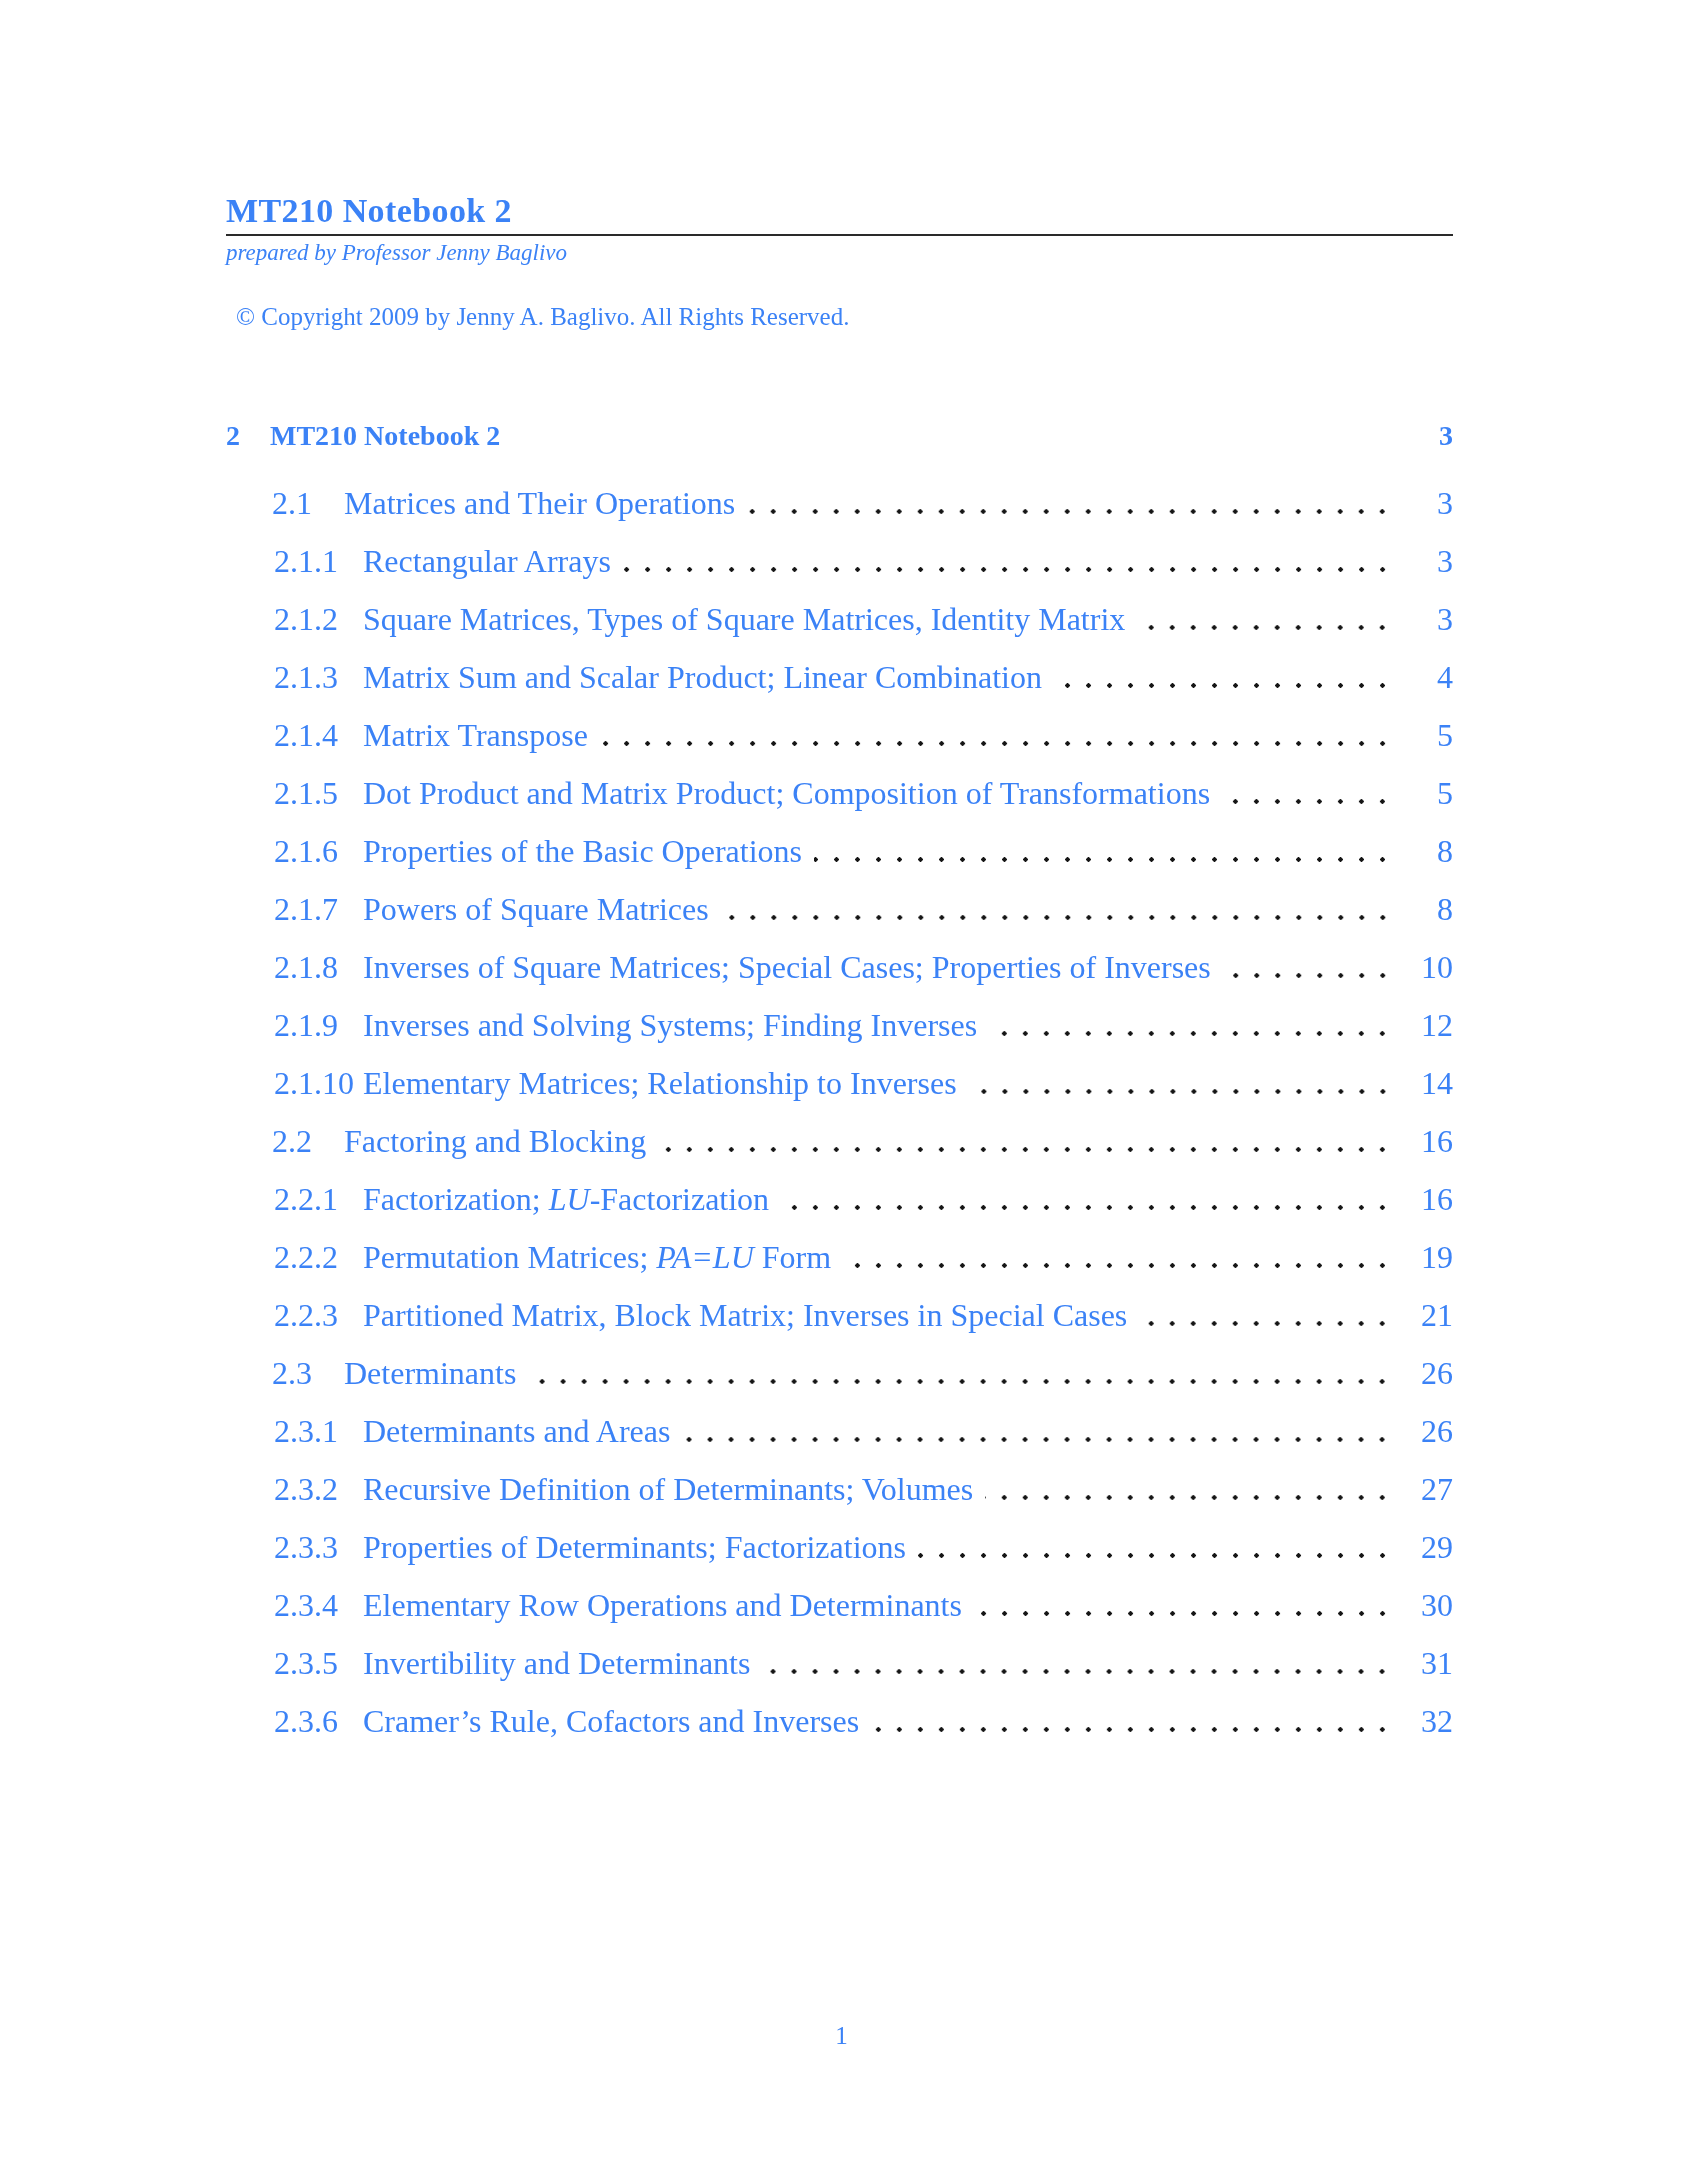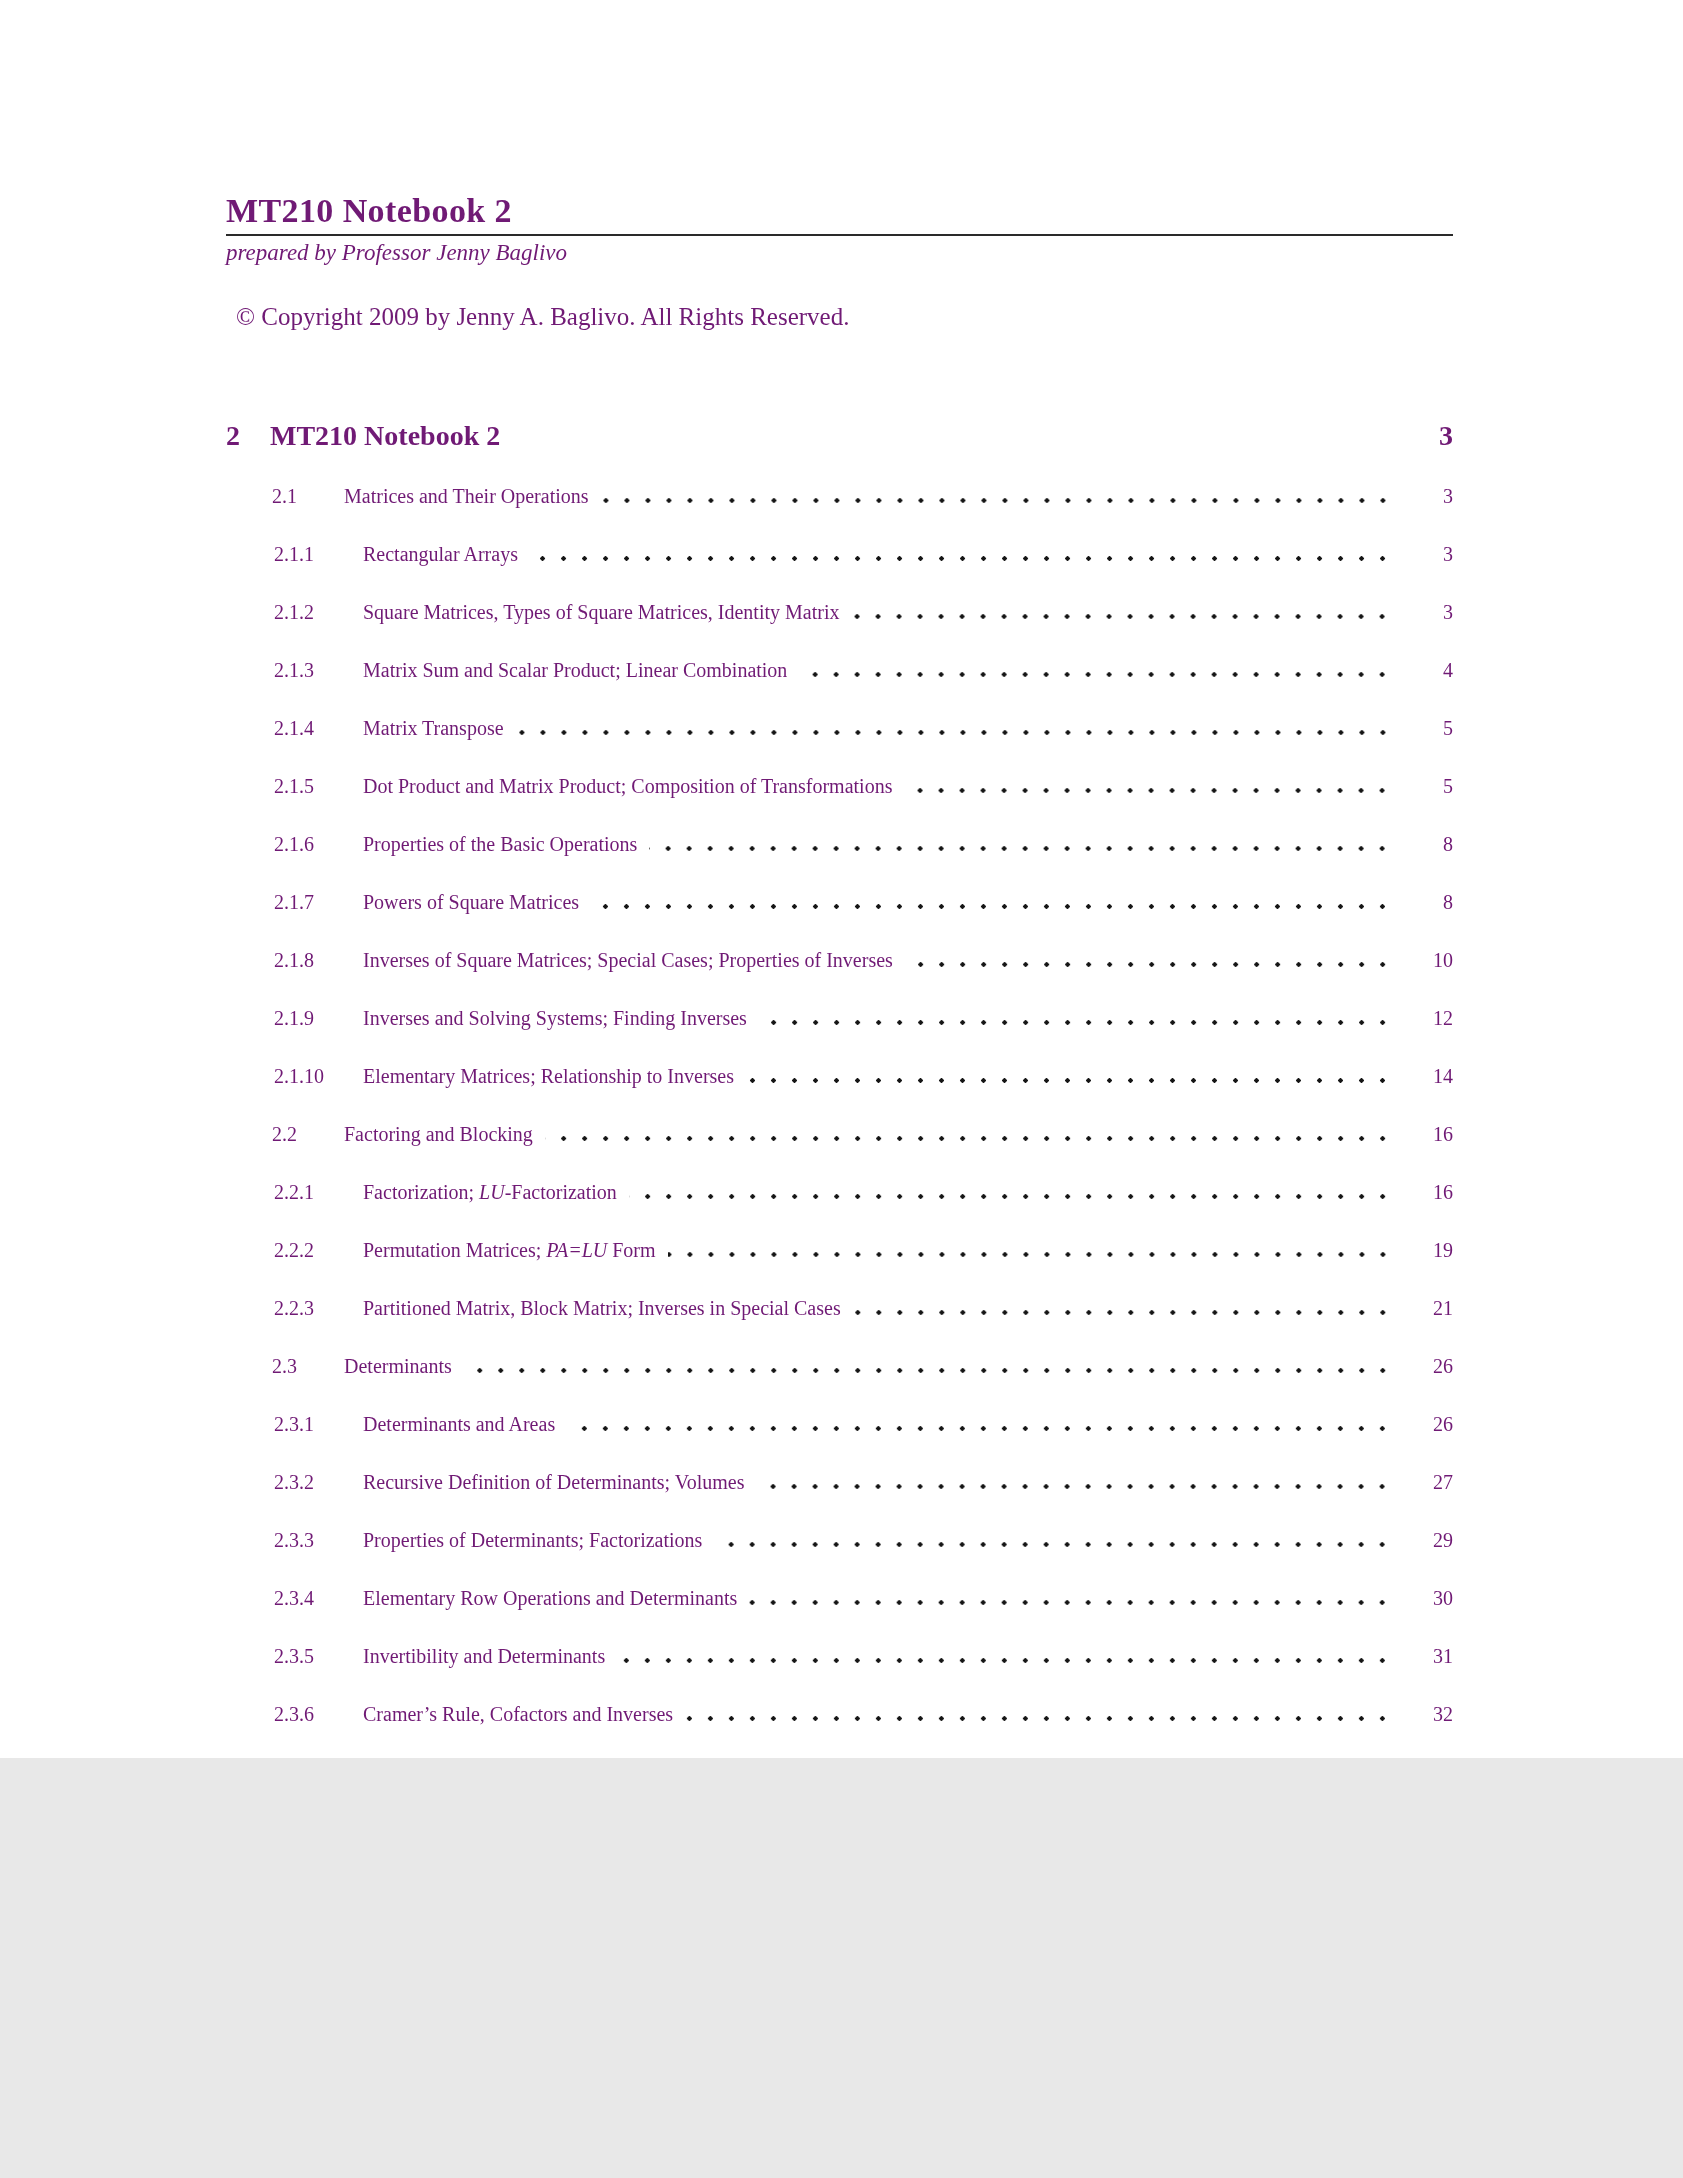--- a/index.html
+++ b/index.html
@@ -1,43 +1,43 @@
 <!DOCTYPE html>
 <html><head>
 <meta charset="utf-8">
 <style>
   html, body { margin: 0; padding: 0; background: #e8e8e8; }
   .page {
     position: relative;
     width: 1683px;
-    height: 1758px;
+    height: 2178px;
     background: #ffffff;
     font-family: "Liberation Serif", "DejaVu Serif", serif;
-    color: #701a75;
+    color: #3b82f6;
     overflow: hidden;
   }
 
   
   .doc-header { position: absolute; left: 226px; right: 230px; top: 192px; }
   .doc-title { font-size: 34px; font-weight: 700; letter-spacing: 0.4px; line-height: 1.1; }
   .title-rule { border: none; border-top: 2px solid #2a2a2a; margin: 5px 0 0 0; }
   .doc-subtitle { font-size: 23px; margin-top: 4px; font-style: italic; }
 
   .copyright-line { position: absolute; left: 236px; top: 303px; font-size: 25px; }
 
   
   .toc { position: absolute; left: 226px; right: 230px; top: 420px; }
 
   .toc-section-row { display: flex; align-items: baseline; font-weight: 700; font-size: 28px; }
   .toc-section-row .num { flex: none; width: 44px; }
   .toc-section-row .title { flex: none; white-space: nowrap; }
   .toc-section-row .pg { margin-left: auto; flex: none; text-align: right; }
 
   #toc-rows { margin-top: 33px; }
-  .toc-row { display: flex; align-items: baseline; height: 58px; font-size: 20px; }
+  .toc-row { display: flex; align-items: baseline; height: 58px; font-size: 32px; }
   .toc-row .num { flex: none; }
   .toc-row.lvl1 .num { margin-left: 46px; width: 72px; }
   .toc-row.lvl2 .num { margin-left: 48px; width: 89px; }
   .toc-row .title { flex: none; white-space: nowrap; }
   .toc-row .title .it { font-style: italic; }
 
   .leader {
     flex: 1 1 auto;
     height: 5px;
     margin: 0 10px 0 12px;

